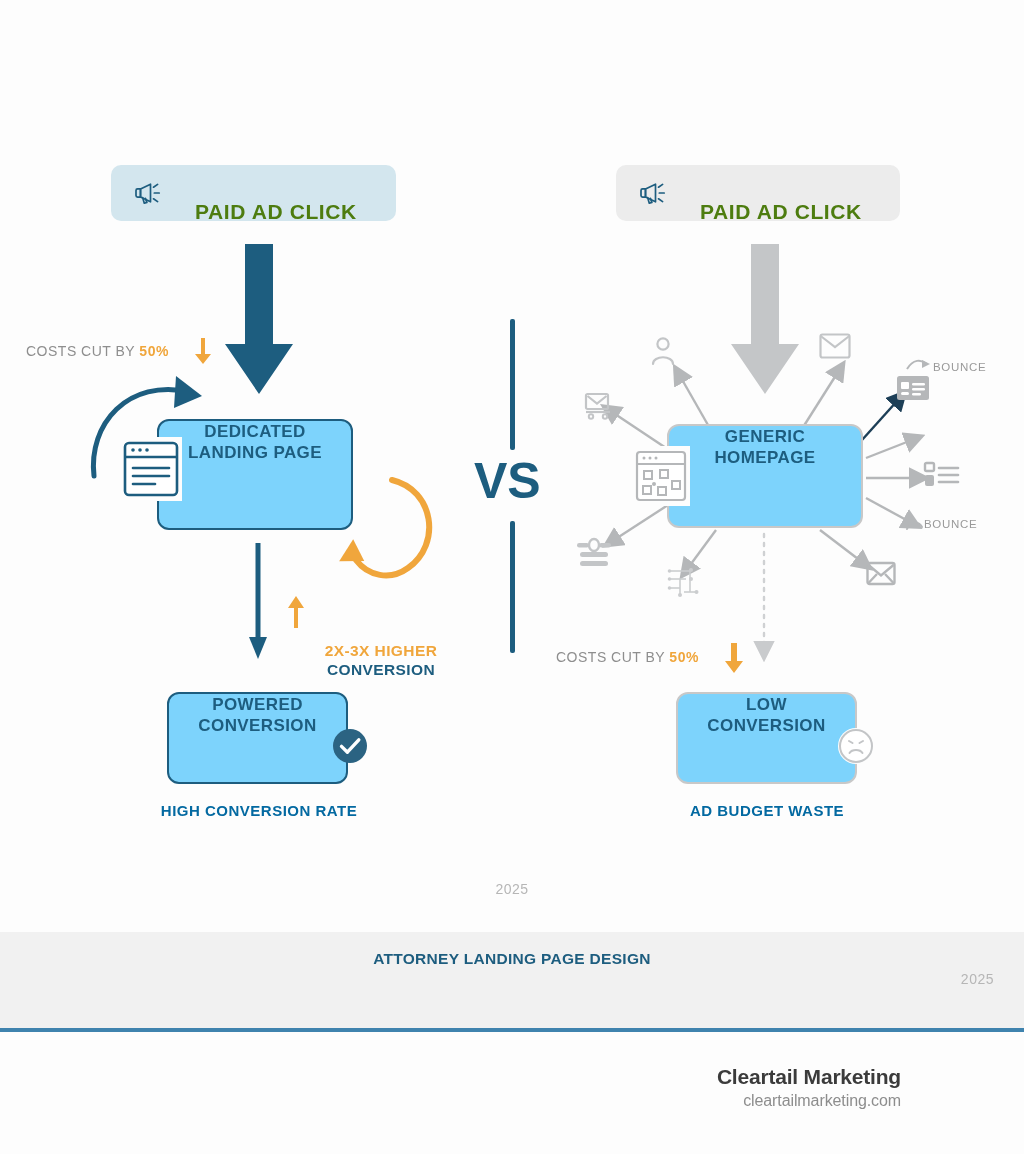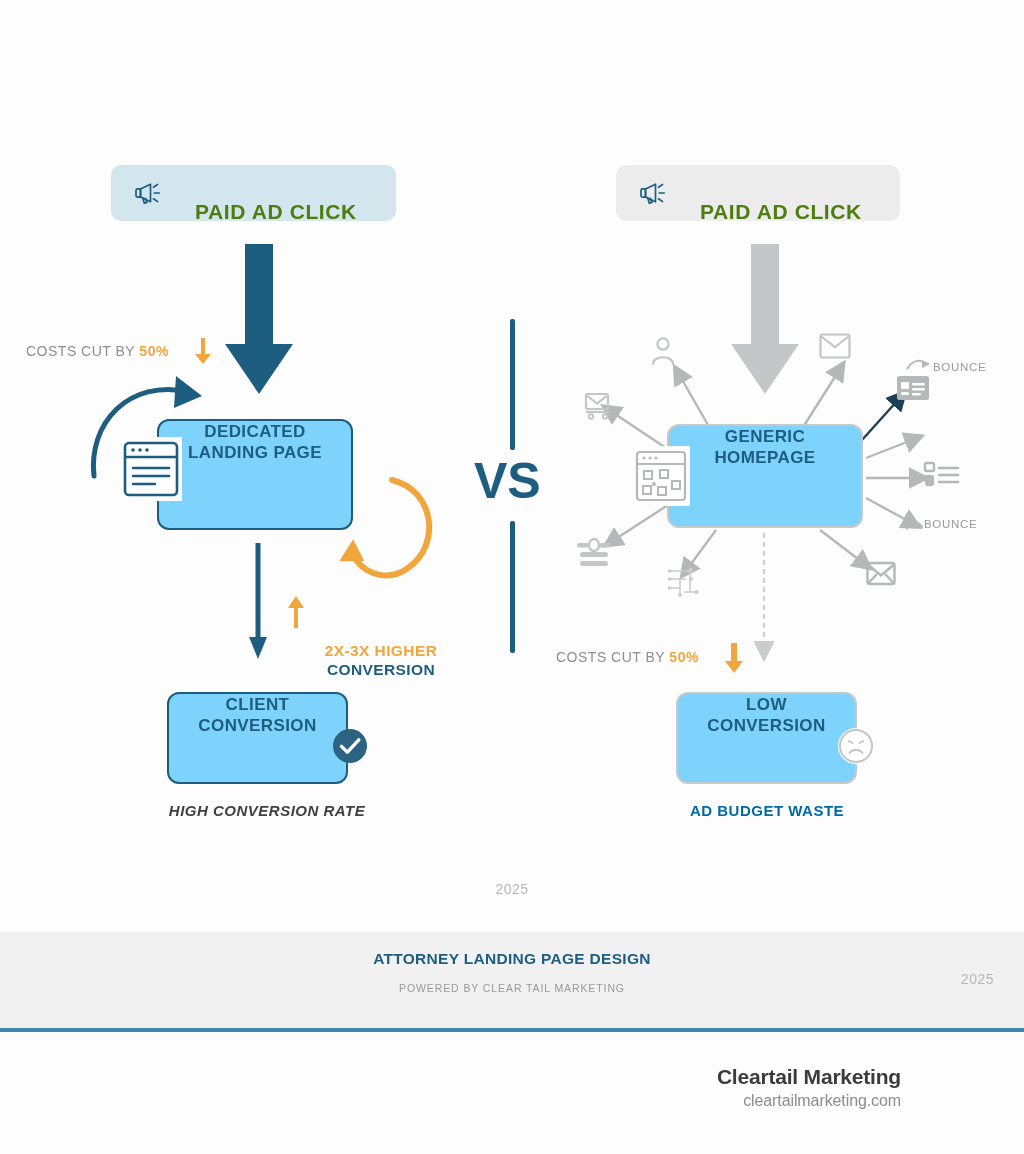--- a/index.html
+++ b/index.html
@@ -84,21 +84,21 @@
 
   
   .caption {
     position: absolute;
     font-size: 15px;
     font-weight: bold;
     letter-spacing: 0.5px;
     text-align: center;
     white-space: nowrap;
   }
-  .caption-left  { left: 12px; top: 802px; width: 510px; color: #404040; font-style: italic; }
+  .caption-left  { left: 4px; top: 802px; width: 510px; color: #0369a1; }
   .caption-right { left: 516px; top: 802px; width: 502px; color: #0369a1; }
 
   
   .costlabel {
     position: absolute;
     font-size: 14px;
     letter-spacing: 0.5px;
     color: #8e8e8e;
     white-space: nowrap;
   }
@@ -323,21 +323,21 @@
     </svg>
   </div>
 
   <div class="convtext">
     <span class="l1">2X-3X HIGHER</span><br>
     <span class="l2">CONVERSION</span>
   </div>
 
   <div class="mainbox box-client">
     <div class="boxtitle">
-      <span>CLIENT</span><br>
+      <span>POWERED</span><br>
       <span>CONVERSION</span>
     </div>
   </div>
   <div class="abs" style="left:331px; top:727px;">
     <svg width="38" height="38" viewBox="0 0 38 38">
       <circle cx="19" cy="19" r="17" fill="#2b6382"></circle>
       <path d="M10.5 19.4 L16.4 25.2 L27.8 12.8" fill="none" stroke="#ffffff" stroke-width="3.4" stroke-linecap="round" stroke-linejoin="round"></path>
     </svg>
   </div>
 
@@ -533,19 +533,18 @@
     </svg>
   </div>
 
   <div class="caption caption-right">AD BUDGET WASTE</div>
 
   <div class="yearmid">2025</div>
 
   <div class="footerband"></div>
   <div class="footerband-rule"></div>
   <div class="footer-title">ATTORNEY LANDING PAGE DESIGN</div>
-  <div class="footer-sub">POWERED BY CLEAR TAIL MARKETING</div>
   <div class="footer-year">2025</div>
 
   <div class="brand-name">Cleartail Marketing</div>
   <div class="brand-url">cleartailmarketing.com</div>
 
 </div>
 
 </body></html>

